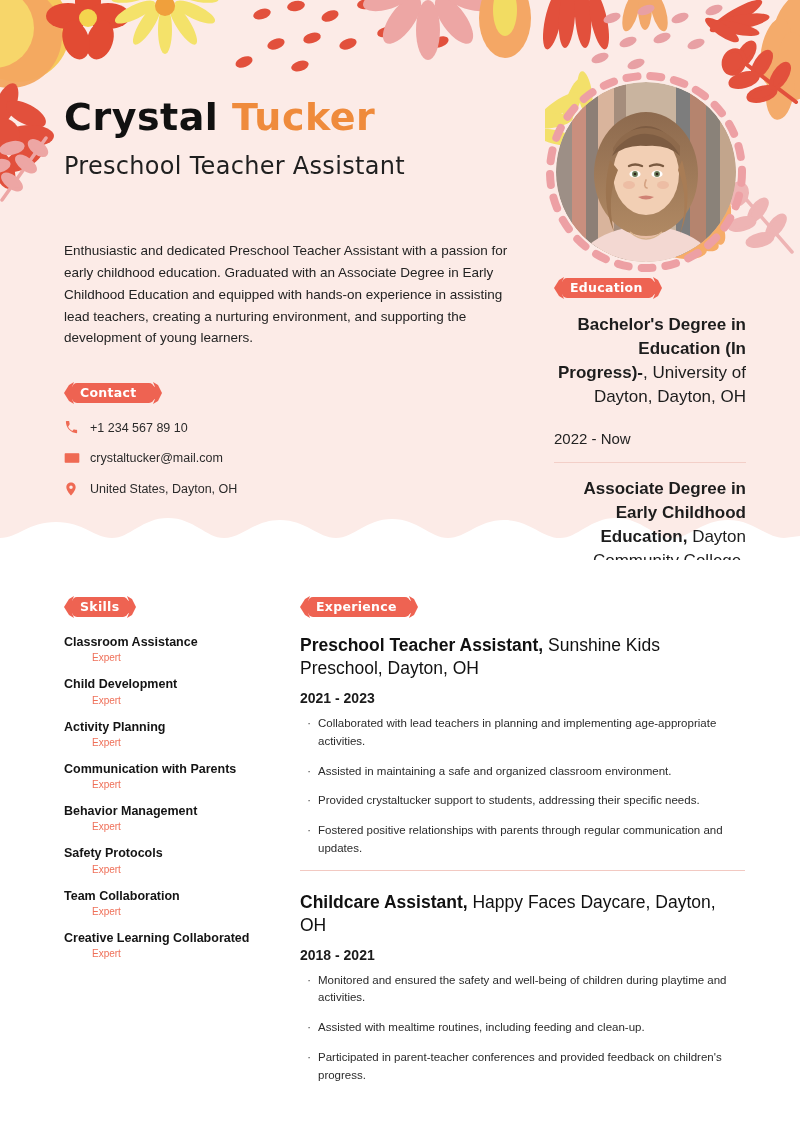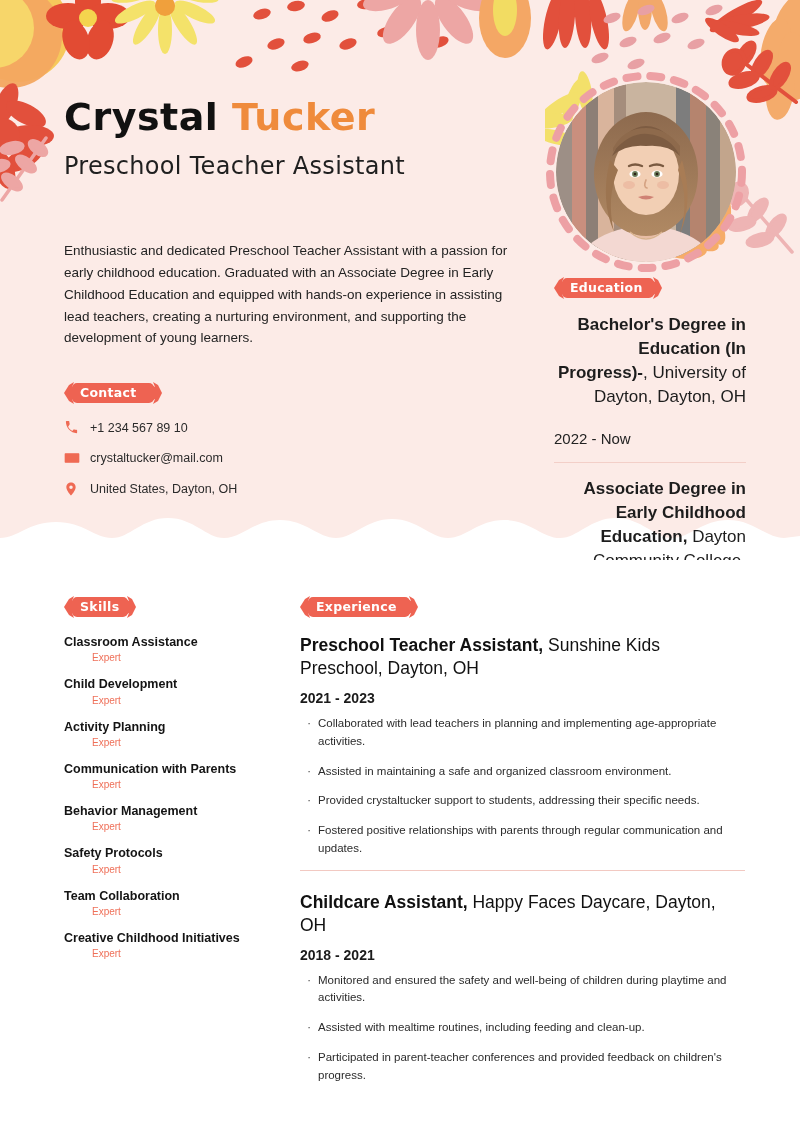--- a/index.html
+++ b/index.html
@@ -423,21 +423,21 @@
       </div>
       <div class="skill-item">
         <div class="skill-name">Safety Protocols</div>
         <div class="skill-level">Expert</div>
       </div>
       <div class="skill-item">
         <div class="skill-name">Team Collaboration</div>
         <div class="skill-level">Expert</div>
       </div>
       <div class="skill-item">
-        <div class="skill-name">Creative Childhood Initiatives</div>
+        <div class="skill-name">Creative Learning Collaborated</div>
         <div class="skill-level">Expert</div>
       </div>
     </div>
   </div>
 
   <div class="experience">
     <div class="badge">
       <svg width="118" height="22" viewBox="0 0 118 22" xmlns="http://www.w3.org/2000/svg">
         <path fill="#ee6352" d="M5 3 L10 0 L8 5 L13 2 L12 6 L108 6 L106 2 L111 5 L109 0 L114 3 L118 11
           L114 19 L109 22 L111 17 L106 20 L108 16 L12 16 L13 20 L8 17 L10 22 L5 19 L0 11 Z"></path>

